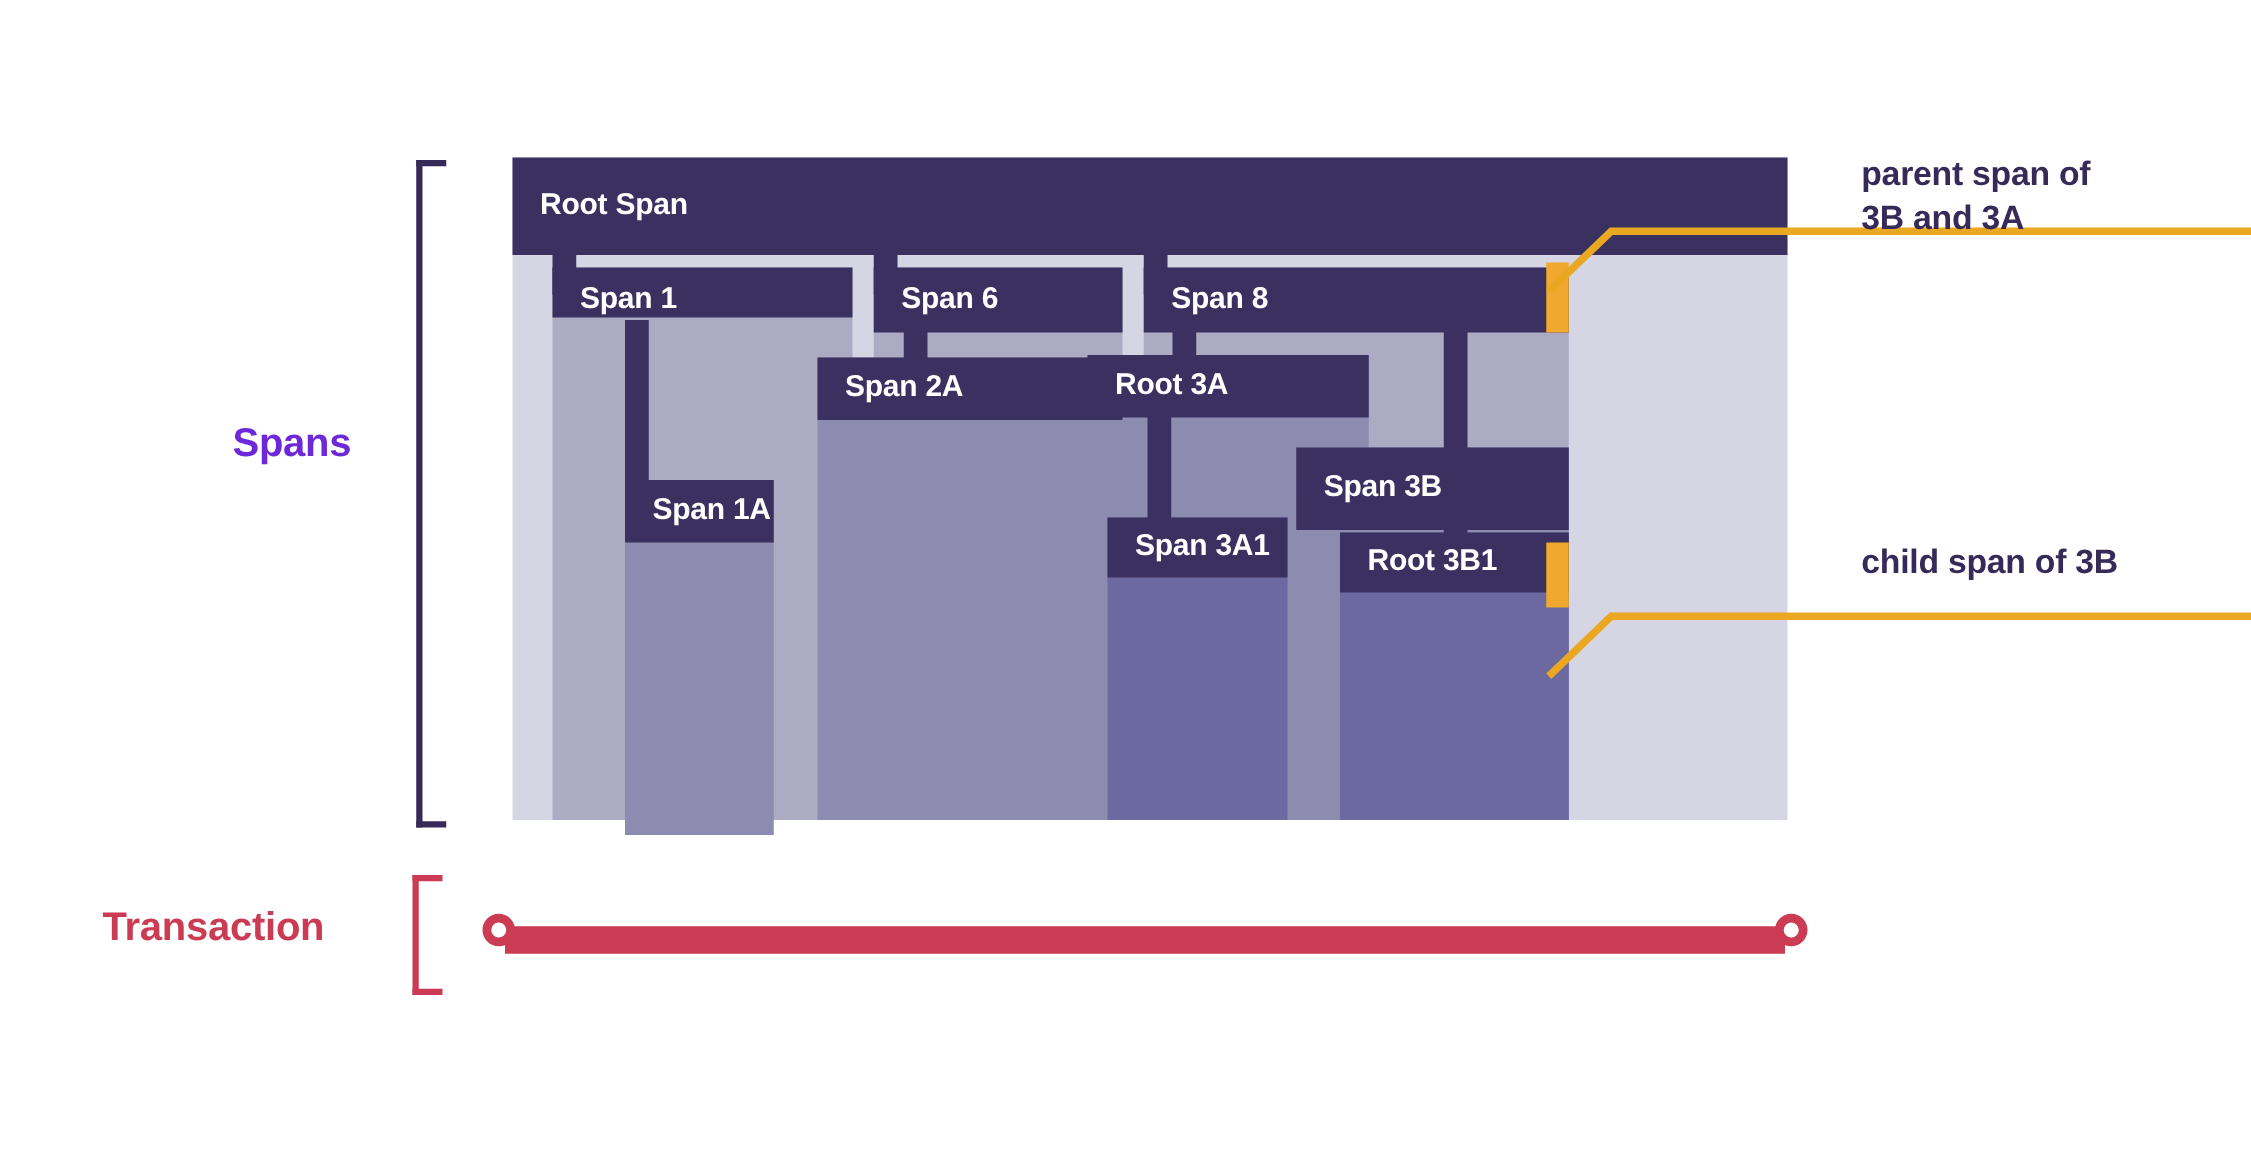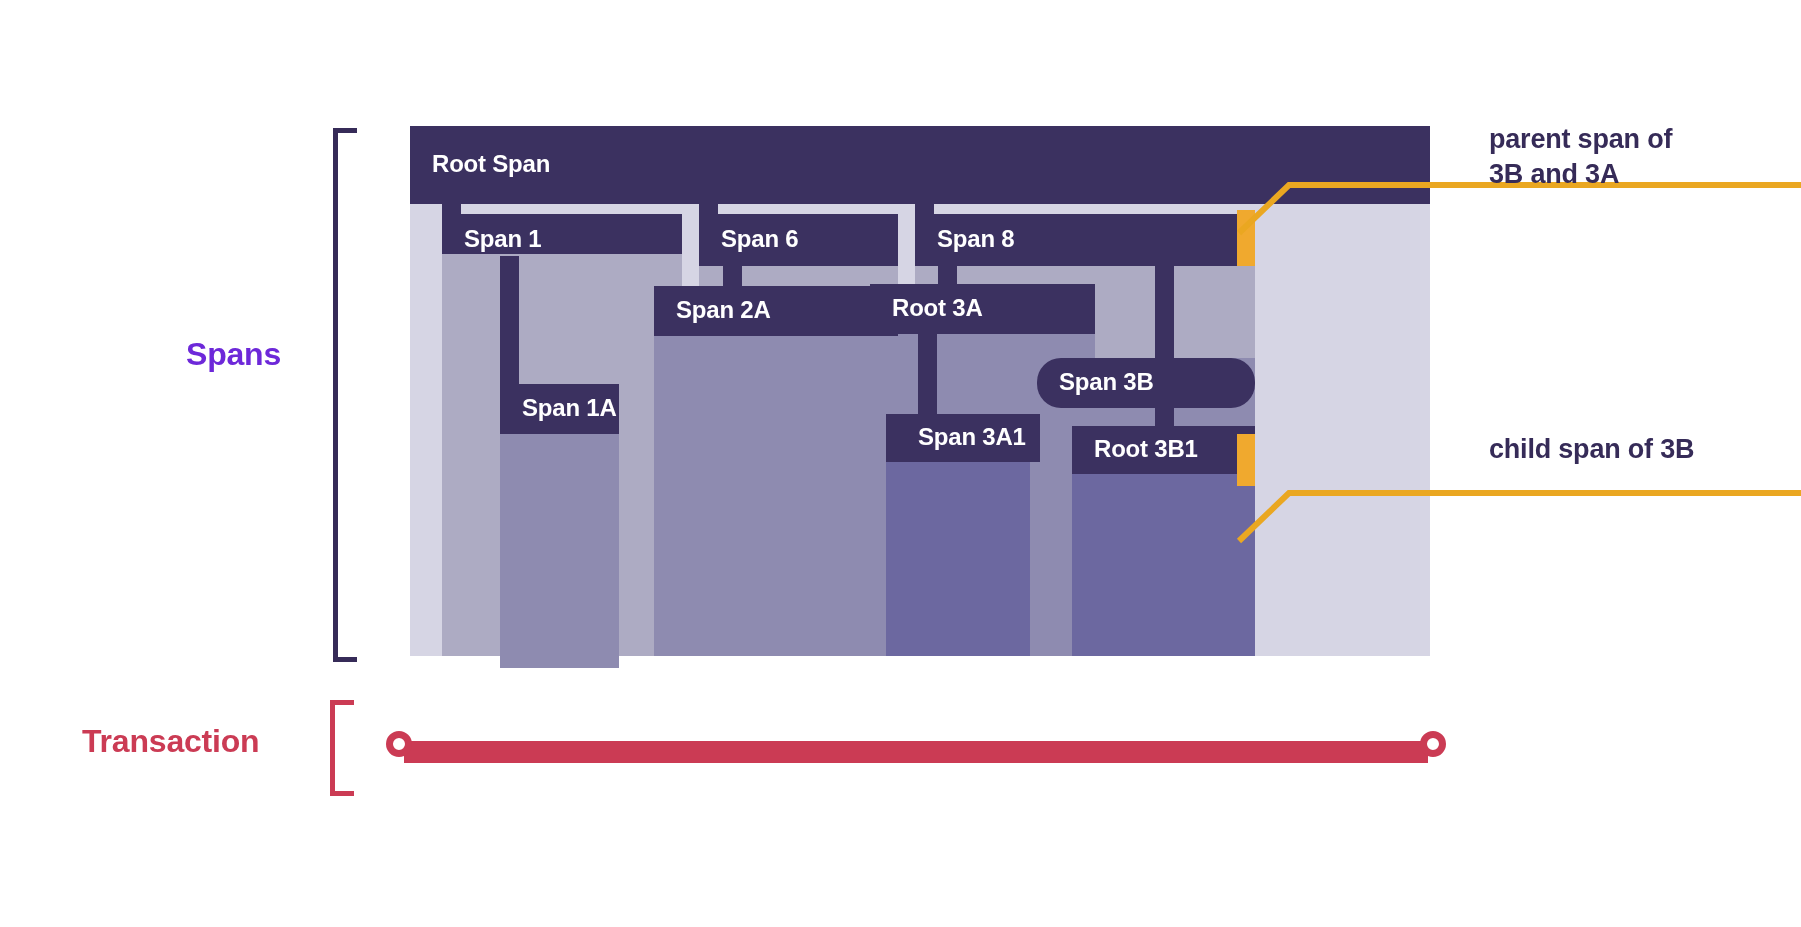--- a/index.html
+++ b/index.html
@@ -246,30 +246,30 @@
       <div class="span-body"></div>
       <div class="span-header" style="height:50px;">
         <span class="span-header-text">Root 3A</span>
       </div>
     </div>
 
     <div class="span-stripe" style="left:508px; top:198px; height:122px; width:19px;"></div>
 
     <div class="span-box d3" style="left:476px; top:288px; width:144px; height:242px;">
       <div class="span-body"></div>
-      <div class="span-header" style="height:48px;padding-left:10px;">
+      <div class="span-header" style="height:48px;">
         <span class="span-header-text">Span 3A1</span>
       </div>
     </div>
 
     <div class="span-stripe" style="left:745px; top:130px; height:124px; width:19px;"></div>
 
     <div class="span-box d2" style="left:627px; top:232px; width:218px; height:298px;">
       <div class="span-body"></div>
-      <div class="span-header" style="height:50px;border-radius:24px;">
+      <div class="span-header" style="height:66px;">
         <span class="span-header-text">Span 3B</span>
       </div>
     </div>
 
     <div class="span-stripe" style="left:745px; top:272px; height:50px; width:19px;"></div>
 
     <div class="span-box d3" style="left:662px; top:300px; width:183px; height:230px;">
       <div class="span-body"></div>
       <div class="span-header" style="height:48px;">
         <span class="span-header-text">Root 3B1</span>

